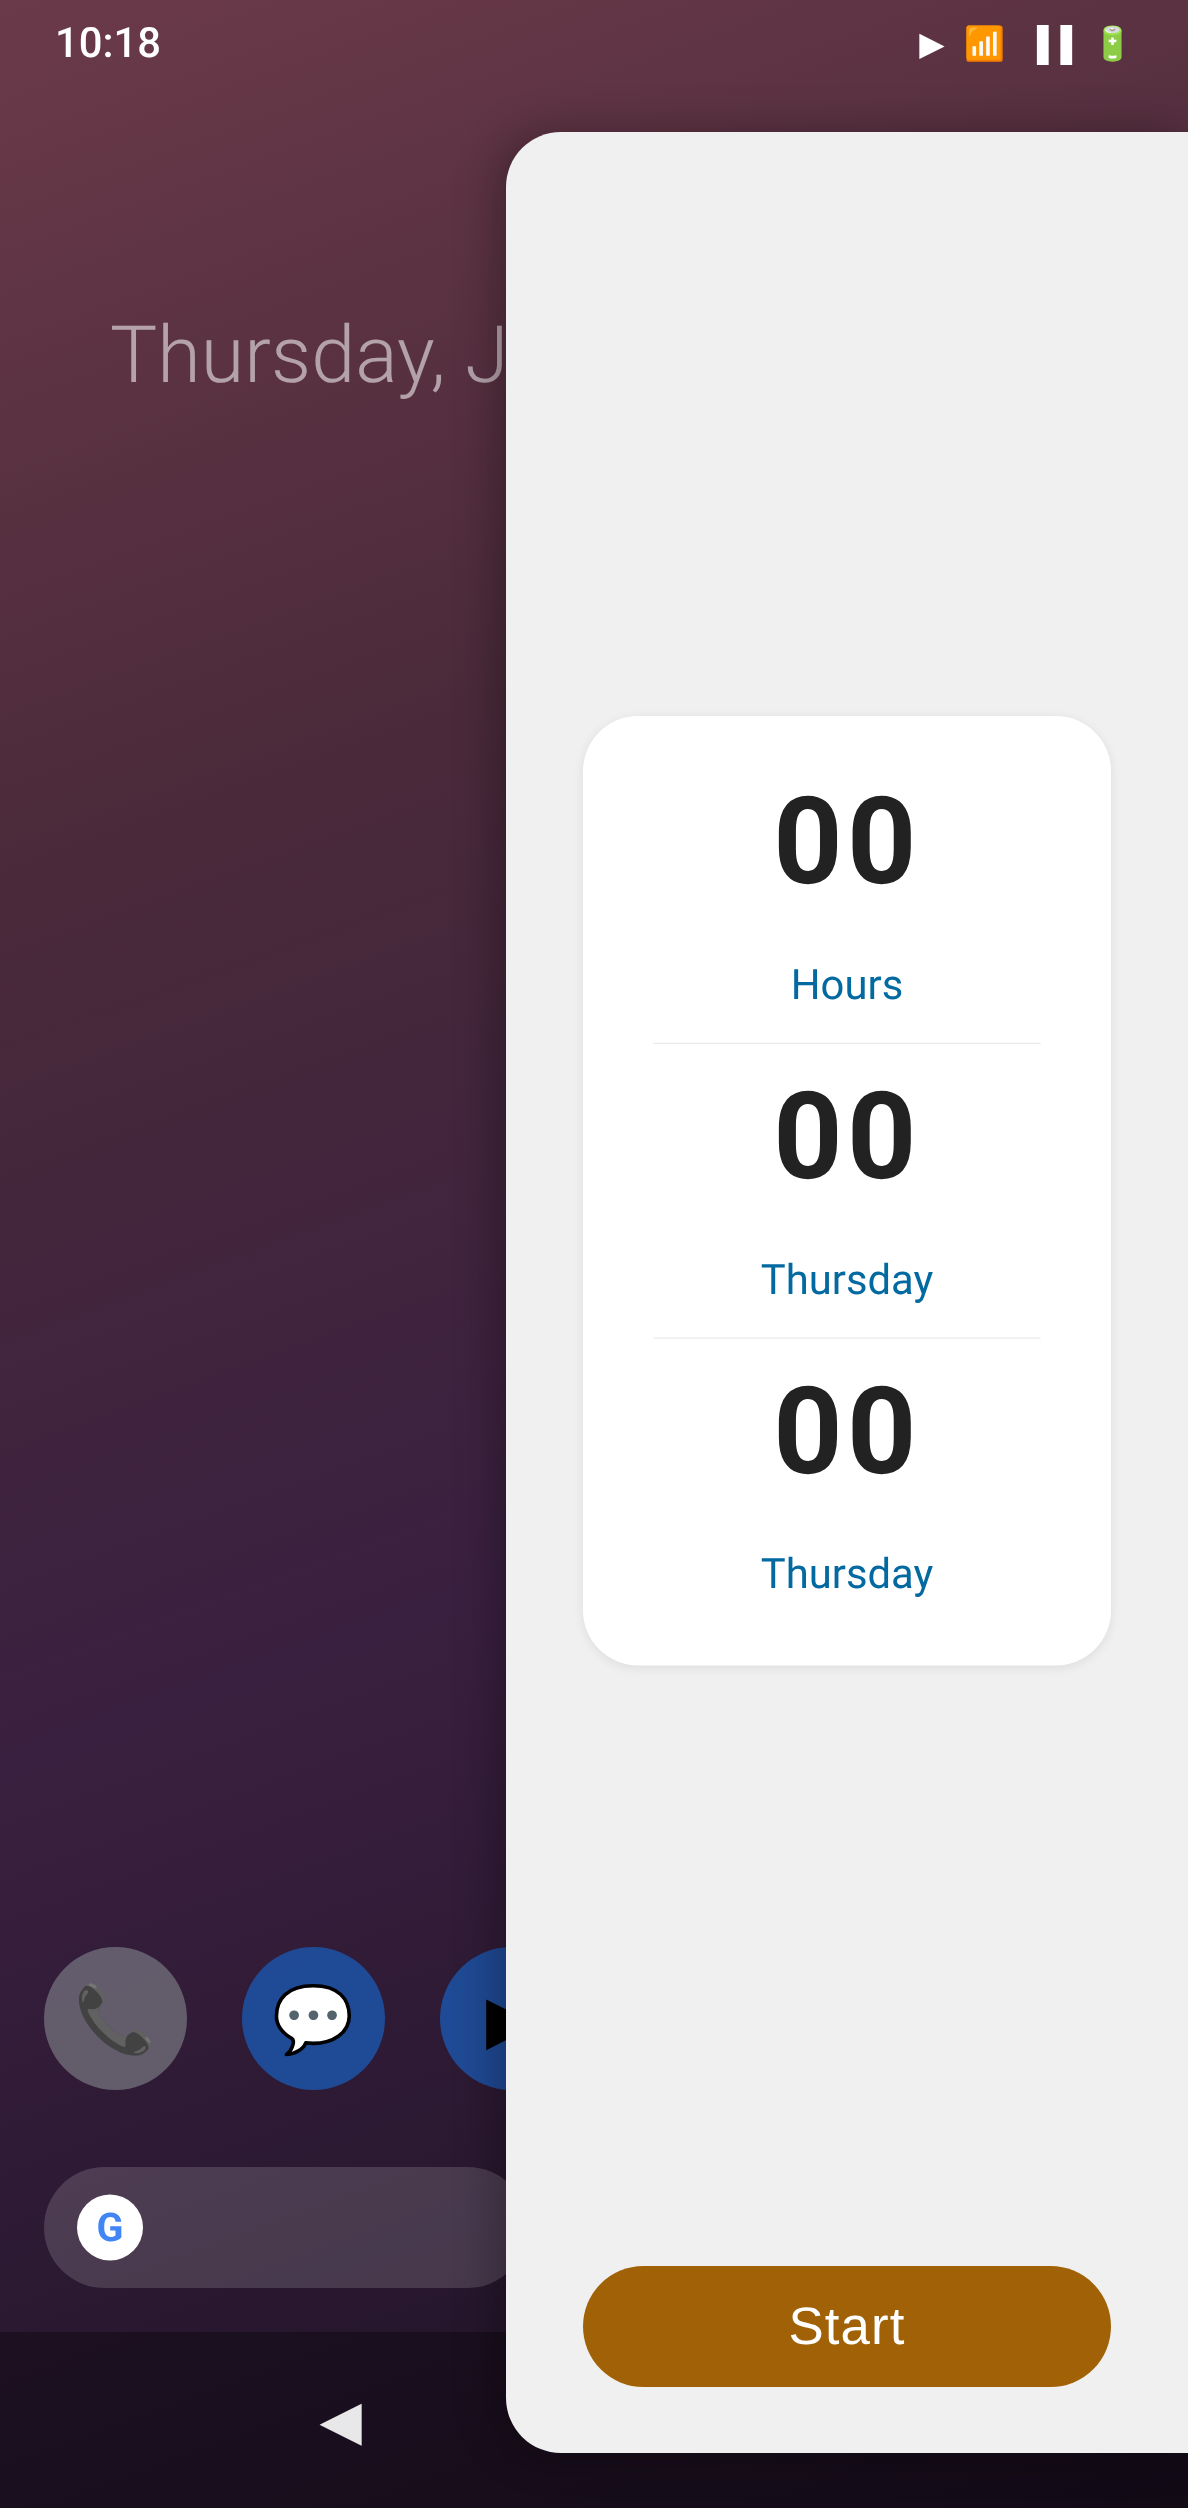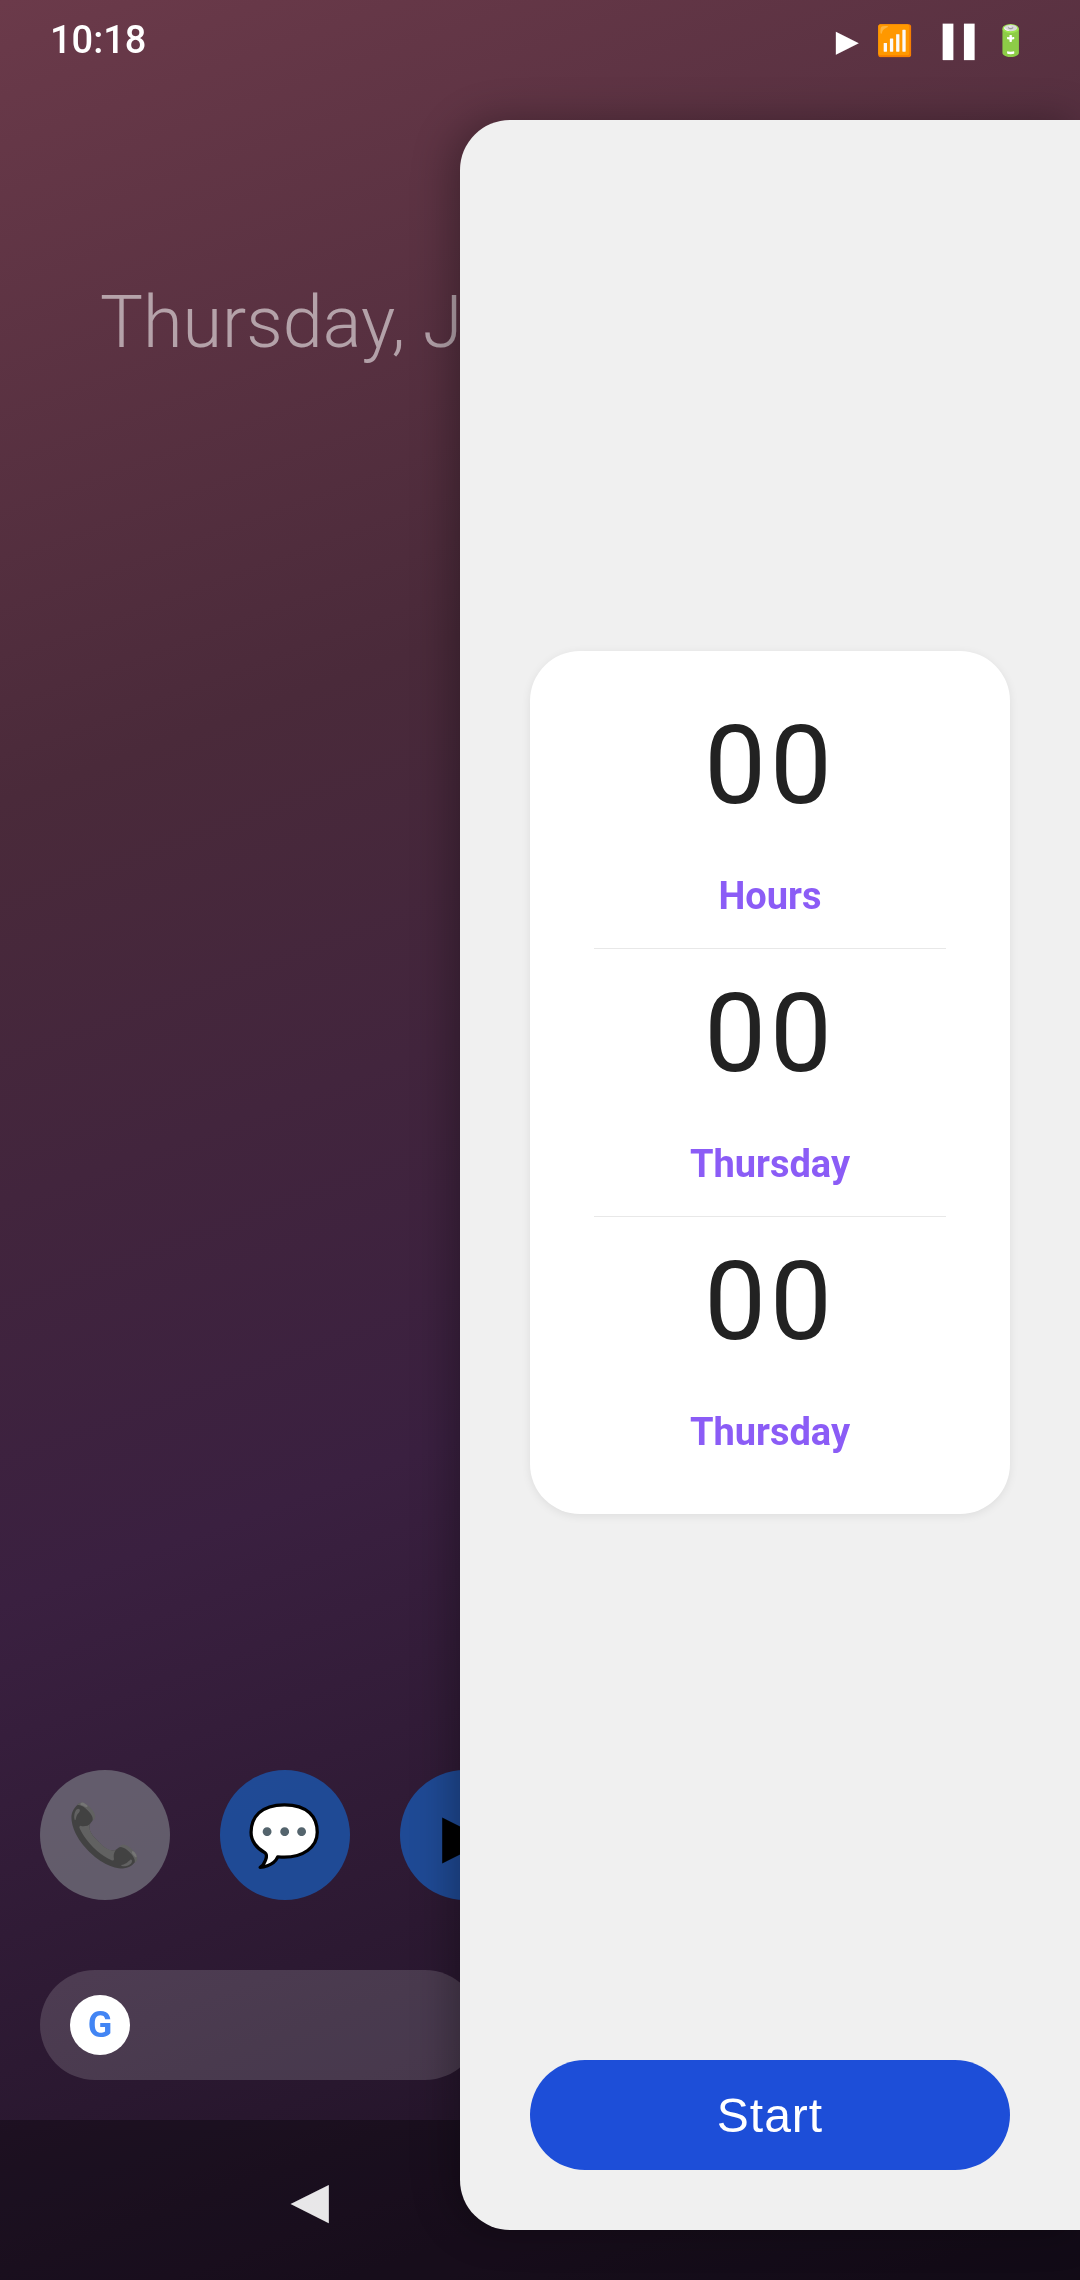--- a/index.html
+++ b/index.html
@@ -186,45 +186,45 @@
     .time-unit {
       width: 100%;
       display: flex;
       flex-direction: column;
       align-items: center;
       padding: 30px 20px;
     }
 
     .time-value {
       font-size: 110px;
-      font-weight: 400;
+      font-weight: 700;
       color: #222;
       line-height: 1;
       letter-spacing: 4px;
     }
 
     .time-label {
       font-size: 38px;
-      color: #8b5cf6;
-      font-weight: 700;
+      color: #0369a1;
+      font-weight: 400;
       margin-top: 8px;
     }
 
     .time-divider {
       width: 80%;
       height: 1px;
       background: #e8e8e8;
       margin: 0 auto;
     }
 
     
     .start-button {
       width: 480px;
       height: 110px;
-      background: #1d4ed8;
+      background: #a16207;
       border-radius: 55px;
       border: none;
       color: white;
       font-size: 48px;
       font-weight: 500;
       cursor: pointer;
       flex-shrink: 0;
       margin-top: 20px;
       letter-spacing: 1px;
     }

